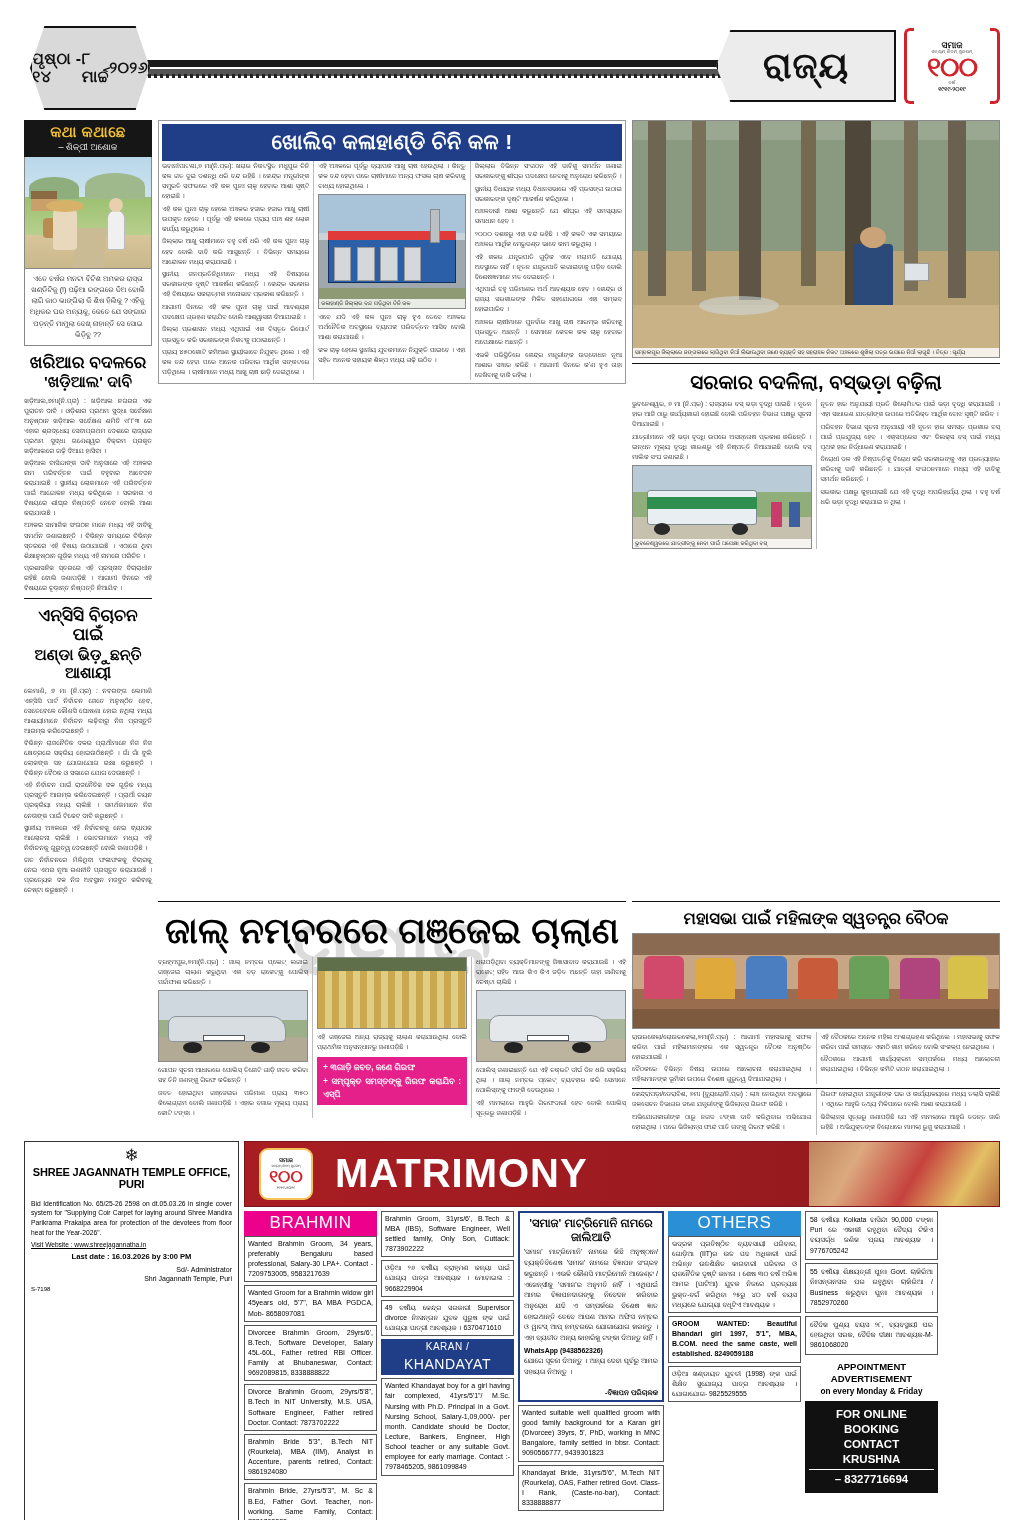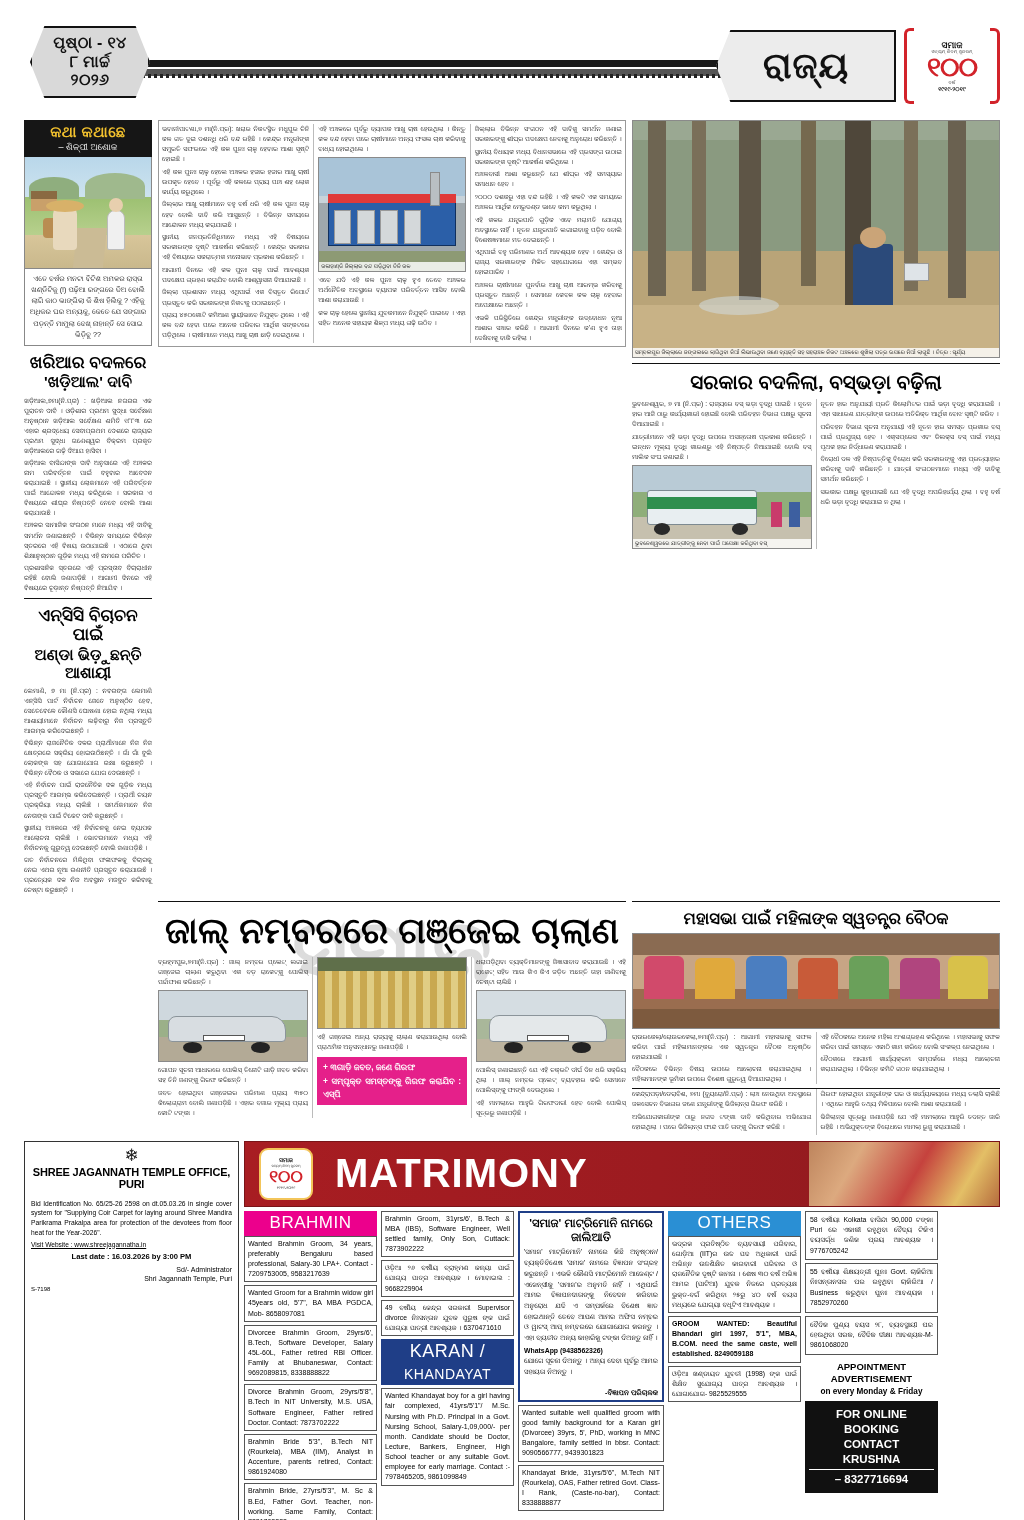--- a/index.html
+++ b/index.html
@@ -11,22 +11,22 @@
   }
   .page { position: relative; width: 1024px; height: 1520px; background:#fff; padding: 0; }
 
   
   .masthead { position:relative; height: 88px; margin: 26px 24px 0 24px; }
   .mast-rule { position:absolute; left:110px; right:160px; top:34px; height:16px;
     background: linear-gradient(to bottom, #1a1a1a 0%, #1a1a1a 46%, #fff 46%, #fff 54%, #555 54%, #555 100%); }
   .mast-dots { position:absolute; left:118px; right:168px; top:48px; height:4px;
     background-image: repeating-linear-gradient(to right, #222 0 3px, transparent 3px 6px); }
   .date-badge {
-    position:absolute; left:6px; top:0; width:120px; height:72px;
-    display:flex; flex-direction:column; align-items:center; justify-content:center;
+    position:absolute; left:6px; top:0; width:120px; height:84px;
+    display:flex; flex-direction:row; align-items:center; justify-content:center;
     background:#d9d9d9; border:2px solid #111;
     clip-path: polygon(12% 0, 88% 0, 100% 50%, 88% 100%, 12% 100%, 0 50%);
     color:#111; line-height:1.15;
   }
   .date-badge div { font-size:16px; font-weight:bold; letter-spacing:.3px;}
   .sec-badge {
     position:absolute; right:104px; top:4px; width:180px; height:72px;
     display:flex; align-items:center; justify-content:center;
     background:#ececec; border:2px solid #111;
     clip-path: polygon(8% 0, 100% 0, 100% 100%, 8% 100%, 0 50%);
@@ -211,20 +211,21 @@
         <p>ବିଭିନ୍ନ ରାଜନୈତିକ ଦଳର ପ୍ରାର୍ଥୀମାନେ ନିଜ ନିଜ କ୍ଷେତ୍ରରେ ସକ୍ରିୟ ହୋଇଉଠିଛନ୍ତି । ଗାଁ ଗାଁ ବୁଲି ଲୋକଙ୍କ ସହ ଯୋଗାଯୋଗ ରକ୍ଷା କରୁଛନ୍ତି । ବିଭିନ୍ନ ବୈଠକ ଓ ସଭାରେ ଯୋଗ ଦେଉଛନ୍ତି ।</p>
         <p>ଏହି ନିର୍ବାଚନ ପାଇଁ ରାଜନୈତିକ ଦଳ ଗୁଡ଼ିକ ମଧ୍ୟ ପ୍ରସ୍ତୁତି ଆରମ୍ଭ କରିଦେଇଛନ୍ତି । ପ୍ରାର୍ଥୀ ଚୟନ ପ୍ରକ୍ରିୟା ମଧ୍ୟ ଚାଲିଛି । ସମର୍ଥକମାନେ ନିଜ ନେତାଙ୍କ ପାଇଁ ଟିକେଟ ଦାବି କରୁଛନ୍ତି ।</p>
         <p>ସ୍ଥାନୀୟ ଅଞ୍ଚଳରେ ଏହି ନିର୍ବାଚନକୁ ନେଇ ବ୍ୟାପକ ଆଲୋଚନା ଚାଲିଛି । ଭୋଟରମାନେ ମଧ୍ୟ ଏହି ନିର୍ବାଚନକୁ ଗୁରୁତ୍ୱ ଦେଉଛନ୍ତି ବୋଲି ଜଣାପଡ଼ିଛି ।</p>
         <p>ଗତ ନିର୍ବାଚନରେ ମିଳିଥିବା ଫଳାଫଳକୁ ବିଚାରକୁ ନେଇ ଏଥର ନୂଆ ରଣନୀତି ପ୍ରସ୍ତୁତ କରାଯାଉଛି । ପ୍ରତ୍ୟେକ ଦଳ ନିଜ ଅବସ୍ଥାନ ମଜବୁତ କରିବାକୁ ଚେଷ୍ଟା କରୁଛନ୍ତି ।</p>
       </div>
     </div>
 
     <div class="col-mid">
 
       <div class="thin" style="padding:3px;">
+        <div class="banner-blue">ଖୋଲିବ କଳାହାଣ୍ଡି ଚିନି କଳ !</div>
 
         <div class="cols3 body-m">
           <p>ଭବାନୀପାଟଣା,୭ ମା(ନି.ପ୍ର): ଖରାର ନିକଟସ୍ଥିତ ମଧୁପୁର ଚିନି କଳ ଗତ ଦୁଇ ଦଶନ୍ଧି ଧରି ବନ୍ଦ ରହିଛି । କେନ୍ଦ୍ର ମନ୍ତ୍ରୀଙ୍କ ସମ୍ପ୍ରତି ସଫରରେ ଏହି କଳ ପୁନଃ ଚାଳୁ ହେବାର ଆଶା ସୃଷ୍ଟି ହୋଇଛି ।</p>
           <p>ଏହି କଳ ପୁନଃ ଚାଳୁ ହେଲେ ଅଞ୍ଚଳର ହଜାର ହଜାର ଆଖୁ ଚାଷୀ ଉପକୃତ ହେବେ । ପୂର୍ବରୁ ଏହି କଳରେ ପ୍ରାୟ ପାଞ୍ଚ ଶହ ଲୋକ କାର୍ଯ୍ୟ କରୁଥିଲେ ।</p>
           <p>ଜିଲ୍ଲାର ଆଖୁ ଚାଷୀମାନେ ବହୁ ବର୍ଷ ଧରି ଏହି କଳ ପୁନଃ ଚାଳୁ ହେବ ବୋଲି ଦାବି କରି ଆସୁଛନ୍ତି । ବିଭିନ୍ନ ସମୟରେ ଆନ୍ଦୋଳନ ମଧ୍ୟ କରାଯାଇଛି ।</p>
           <p>ସ୍ଥାନୀୟ ଜନପ୍ରତିନିଧିମାନେ ମଧ୍ୟ ଏହି ବିଷୟରେ ସରକାରଙ୍କ ଦୃଷ୍ଟି ଆକର୍ଷଣ କରିଛନ୍ତି । କେନ୍ଦ୍ର ସରକାର ଏହି ବିଷୟରେ ସକରାତ୍ମକ ମନୋଭାବ ପ୍ରକାଶ କରିଛନ୍ତି ।</p>
           <p>ଆଗାମୀ ଦିନରେ ଏହି କଳ ପୁନଃ ଚାଳୁ ପାଇଁ ଆବଶ୍ୟକ ପଦକ୍ଷେପ ଗ୍ରହଣ କରାଯିବ ବୋଲି ଆଶ୍ୱାସନା ଦିଆଯାଇଛି ।</p>
           <p>ଜିଲ୍ଲା ପ୍ରଶାସନ ମଧ୍ୟ ଏଥିପାଇଁ ଏକ ବିସ୍ତୃତ ରିପୋର୍ଟ ପ୍ରସ୍ତୁତ କରି ସରକାରଙ୍କ ନିକଟକୁ ପଠାଇଛନ୍ତି ।</p>
           <p>ପ୍ରାୟ ୪୫୦କୋଟି କମିଆଣ ସ୍ଥାୟୀଭାବେ ନିଯୁକ୍ତ ଥିଲେ । ଏହି କଳ ବନ୍ଦ ହେବା ପରେ ଅନେକ ପରିବାର ଆର୍ଥିକ ସଙ୍କଟରେ ପଡ଼ିଥିଲେ । ଚାଷୀମାନେ ମଧ୍ୟ ଆଖୁ ଚାଷ ଛାଡ଼ି ଦେଇଥିଲେ ।</p>
           <p>ଏହି ଅଞ୍ଚଳରେ ପୂର୍ବରୁ ବ୍ୟାପକ ଆଖୁ ଚାଷ ହେଉଥିଲା । କିନ୍ତୁ କଳ ବନ୍ଦ ହେବା ପରେ ଚାଷୀମାନେ ଅନ୍ୟ ଫସଲ ଚାଷ କରିବାକୁ ବାଧ୍ୟ ହୋଇଥିଲେ ।</p>
@@ -407,21 +408,21 @@
           <div class="mad">Divorce Brahmin Groom, 29yrs/5'8", B.Tech in NIT University, M.S. USA, Software Engineer, Father retired Doctor. Contact: 7873702222</div>
           <div class="mad">Brahmin Bride 5'3", B.Tech NIT (Rourkela), MBA (IIM), Analyst in Accenture, parents retired, Contact: 9861924080</div>
           <div class="mad">Brahmin Bride, 27yrs/5'3", M. Sc &amp; B.Ed, Father Govt. Teacher, non-working. Same Family, Contact: 7381702222</div>
 
         </div>
 
         <div class="mat-col">
           <div class="mad">Brahmin Groom, 31yrs/6', B.Tech &amp; MBA (IBS), Software Engineer, Well settled family, Only Son, Cuttack: 7873902222</div>
           <div class="mad od">ଓଡ଼ିଆ ୨୬ ବର୍ଷୀୟ ବ୍ରାହ୍ମଣ କନ୍ୟା ପାଇଁ ଯୋଗ୍ୟ ପାତ୍ର ଆବଶ୍ୟକ । ମୋବାଇଲ : 9668229904</div>
           <div class="mad od">49 ବର୍ଷୀୟ କେନ୍ଦ୍ର ସରକାରୀ Supervisor divorce ନିଃସନ୍ତାନ ଯୁବକ ପୁରୁଷ ଙ୍କ ପାଇଁ ଯୋଗ୍ୟା ପାତ୍ରୀ ଆବଶ୍ୟକ । 6370471610</div>
-          <div class="cat-head cat-blue" style="font-size:18px;">KARAN /</div>
+          <div class="cat-head cat-blue" style="font-size:10px;">KARAN /</div>
           <div class="cat-head cat-blue" style="font-size:14px;margin-top:-1px;">KHANDAYAT</div>
           <div class="mad" style="margin-top:3px">Wanted Khandayat boy for a girl having fair complexed, 41yrs/5'1"/ M.Sc. Nursing with Ph.D. Principal in a Govt. Nursing School, Salary-1,09,000/- per month. Candidate should be Doctor, Lecture, Bankers, Engineer, High School teacher or any suitable Govt. employee for early marriage. Contact :- 7978465205, 9861099849</div>
         </div>
 
         <div class="mat-col wide">
           <div class="notice-box">
             <div class="notice-title">'ସମାଜ' ମାଟ୍ରିମୋନି ନାମରେ ଜାଲିଆତି</div>
             <div class="notice-body">'ସମାଜ' ମାଟ୍ରିମୋନି' ନାମରେ କିଛି ଅନୁଷ୍ଠାନ/ବ୍ୟକ୍ତିବିଶେଷ 'ସମାଜ' ନାମରେ ବିଜ୍ଞାପନ ସଂଗ୍ରହ କରୁଛନ୍ତି । ଏଭଳି କୌଣସି ମାଟ୍ରିମୋନି ଆଜେଣ୍ଟ / ଏଜେନ୍ସୀକୁ 'ସମାଜ'ର ଅନୁମତି ନାହିଁ । ଏଥିପାଇଁ ଆମର ବିଜ୍ଞାପନଦାତାଙ୍କୁ ନିବେଦନ କରିବାର ଅନୁରୋଧ ଯଦି ଏ ସମ୍ପର୍କରେ ବିଶେଷ ଜ୍ଞାତ ହୋଇଥାନ୍ତି ତେବେ ଆପଣ ଆମର ଅଫିସ ନମ୍ବର ଓ ୱାଟସ୍ ଆପ୍ ନମ୍ବରରେ ଯୋଗାଯୋଗ କରନ୍ତୁ । ଏହା ବ୍ୟତୀତ ଅନ୍ୟ କାହାରିକୁ ଟଙ୍କା ଦିଅନ୍ତୁ ନାହିଁ ।</div>
             <div class="notice-body" style="font-weight:bold;margin-top:2px;">
               <span>WhatsApp</span>

